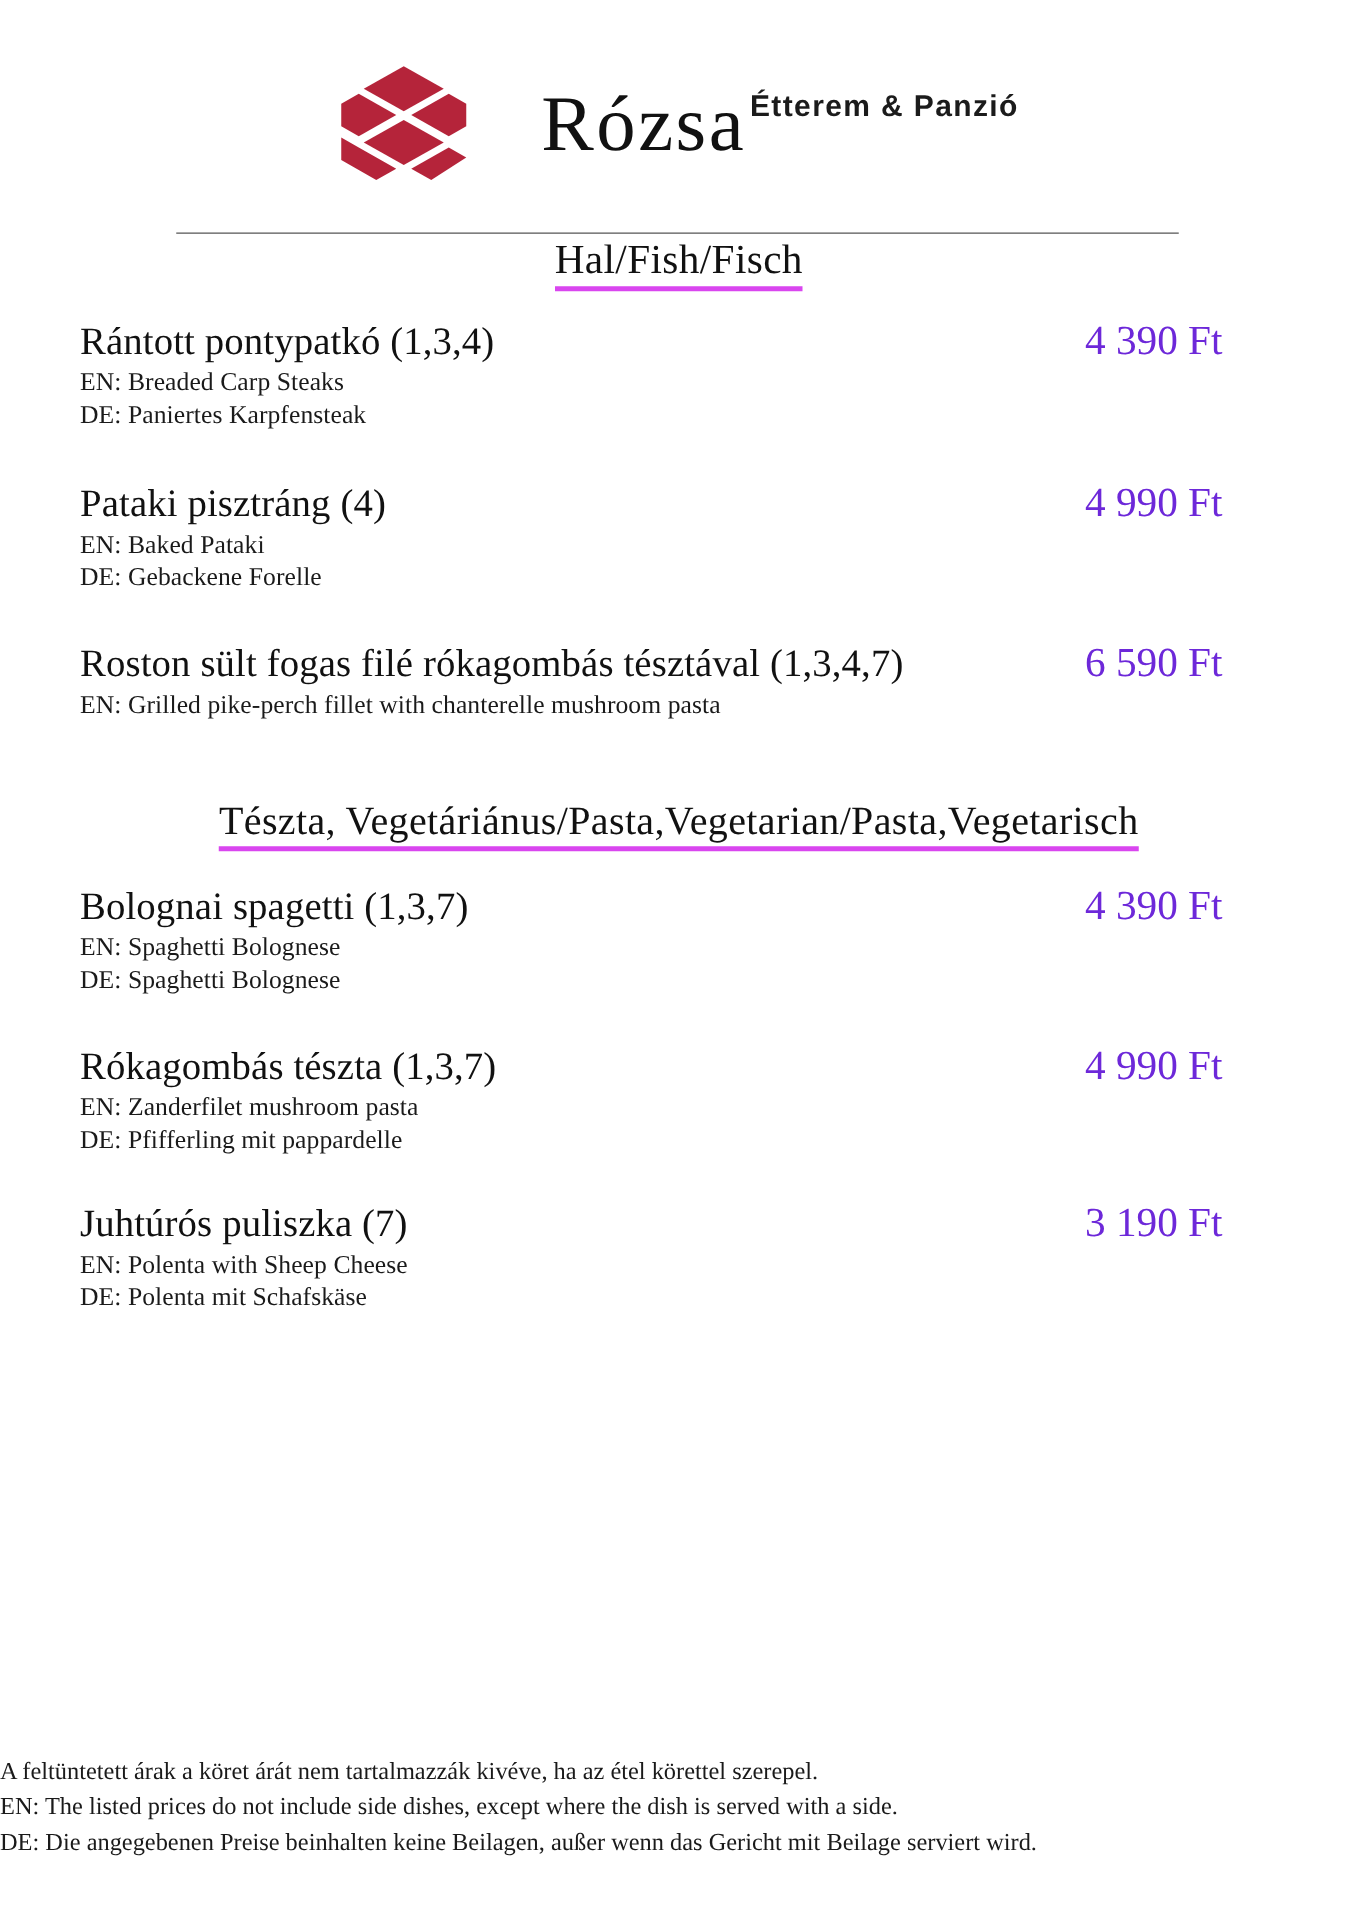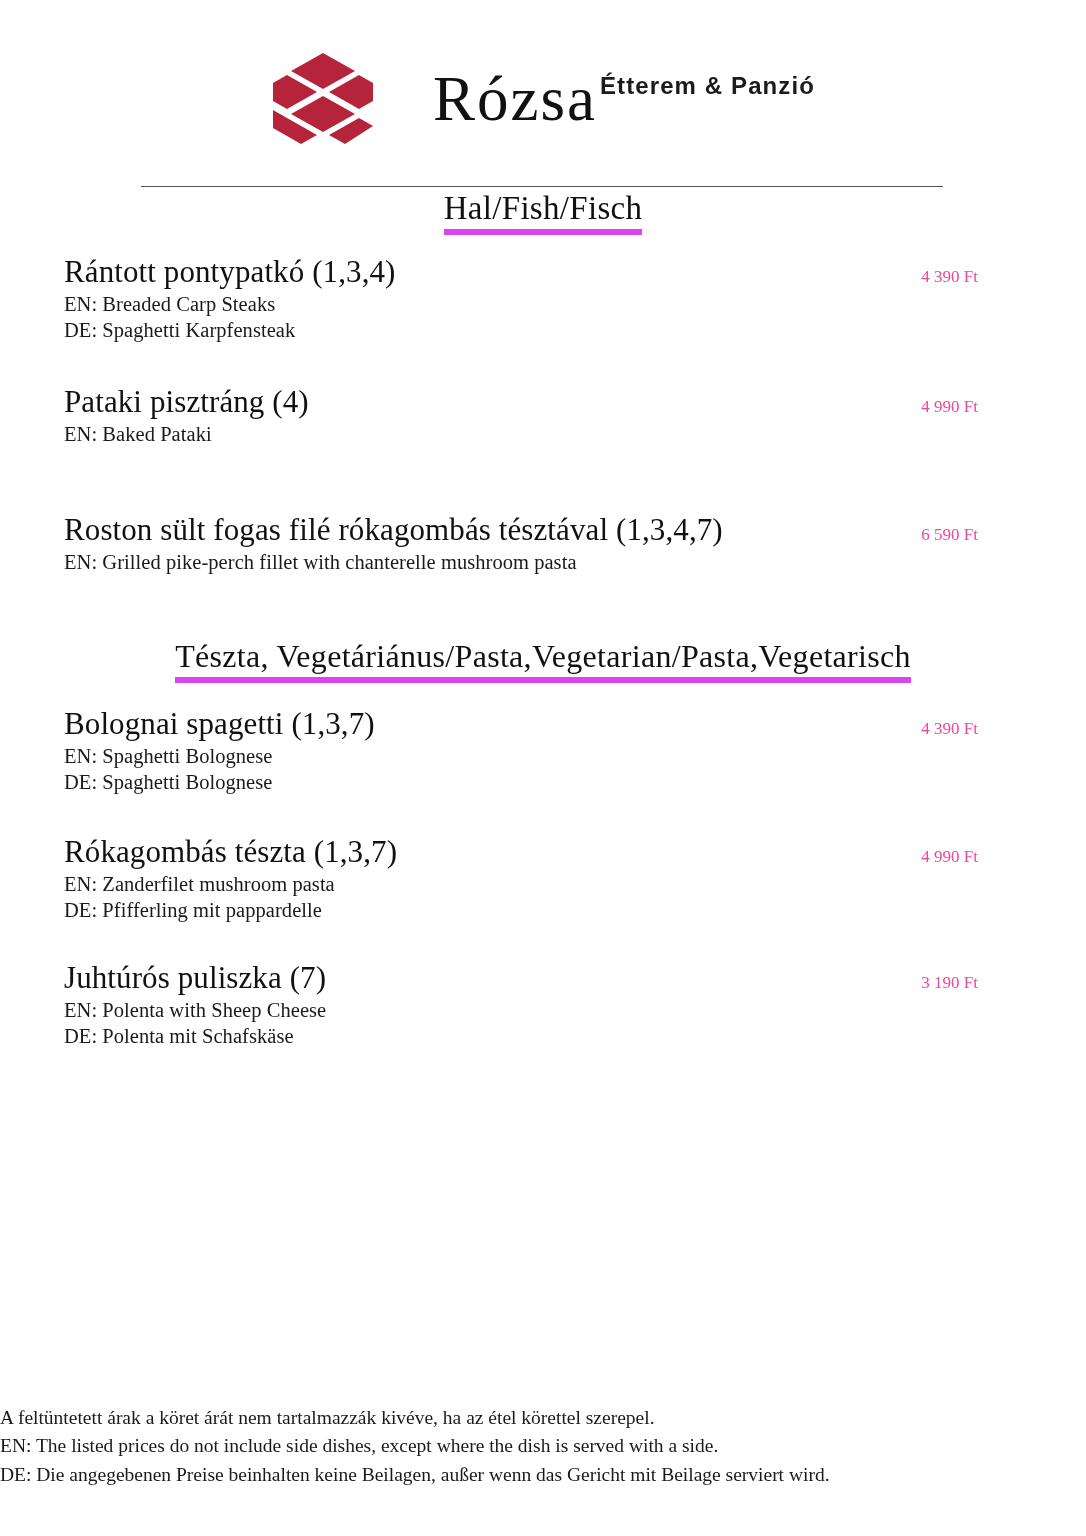--- a/index.html
+++ b/index.html
@@ -73,21 +73,21 @@
   
   .section-heading {
     position: absolute;
     width: 1086px;
     text-align: center;
     font-size: 33px;
     letter-spacing: 0.3px;
     color: #111111;
   }
   .section-heading span.u {
-    border-bottom: 6px solid #d946ef;
+    border-bottom: 4px solid #d946ef;
     padding-bottom: 3px;
   }
   #heading-fish { top: 190px; }
   #heading-pasta { top: 638px; font-size: 32px; }
 
   
   .menu-item {
     position: absolute;
     left: 64px;
     width: 914px;
@@ -97,23 +97,23 @@
     align-items: baseline;
     justify-content: space-between;
   }
   .item-name {
     font-size: 31px;
     line-height: 1.12;
     color: #111111;
     letter-spacing: 0.1px;
   }
   .item-price {
-    font-size: 17px;
+    font-size: 33px;
     line-height: 1.12;
-    color: #ec4899;
+    color: #6d28d9;
     white-space: nowrap;
     padding-left: 24px;
     text-align: right;
   }
   .item-desc {
     font-size: 20.5px;
     line-height: 1.18;
     color: #1a1a1a;
     letter-spacing: 0.05px;
     margin-top: 2px;
@@ -158,29 +158,30 @@
 <div class="section-heading" id="heading-fish">
   <span class="u">Hal/Fish/Fisch</span>
 </div>
 
 <div class="menu-item" style="top:255px">
   <div class="item-top">
     <div class="item-name">Rántott pontypatkó (1,3,4)</div>
     <div class="item-price">4 390 Ft</div>
   </div>
   <div class="item-desc">EN: Breaded Carp Steaks</div>
-  <div class="item-desc">DE: Spaghetti Karpfensteak</div>
+  <div class="item-desc">DE: Paniertes Karpfensteak</div>
 </div>
 
 <div class="menu-item" style="top:385px">
   <div class="item-top">
     <div class="item-name">Pataki pisztráng (4)</div>
     <div class="item-price">4 990 Ft</div>
   </div>
   <div class="item-desc">EN: Baked Pataki</div>
+  <div class="item-desc">DE: Gebackene Forelle</div>
 </div>
 
 <div class="menu-item" style="top:513px">
   <div class="item-top">
     <div class="item-name">Roston sült fogas filé rókagombás tésztával (1,3,4,7)</div>
     <div class="item-price">6 590 Ft</div>
   </div>
   <div class="item-desc">EN: Grilled pike-perch fillet with chanterelle mushroom pasta</div>
 </div>
 

